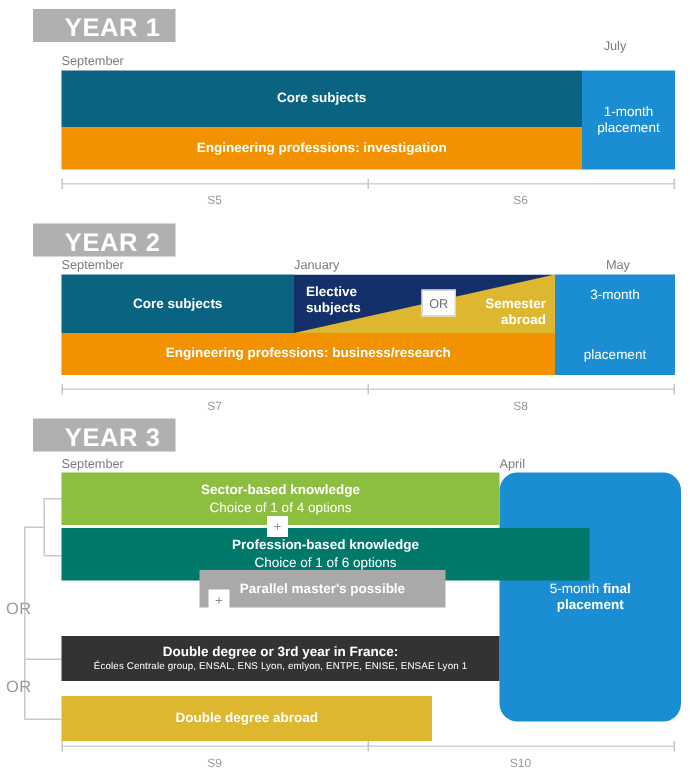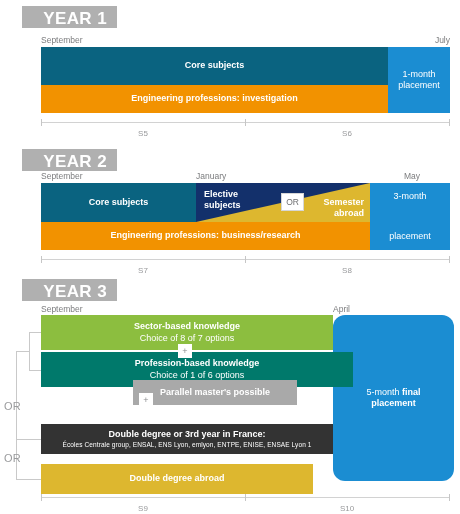--- a/index.html
+++ b/index.html
@@ -166,21 +166,21 @@
   }
 </style>
 </head>
 <body>
 
 <div class="page">
 
   <div class="year-banner" style="left:22px; top:6px; width:95px; height:22px;">YEAR 1</div>
 
   <div class="month" style="left:41px; top:35px;">September</div>
-  <div class="month right" style="left:370px; top:35px; width:80px;">July</div>
+  <div class="month right" style="left:370px; top:25px; width:80px;text-align:center;">July</div>
 
   <div class="bar c-teal" style="left:41px; top:47px; width:347px; height:38px;">
     <span>Core subjects</span>
   </div>
 
   <div class="bar c-orange" style="left:41px; top:85px; width:347px; height:28px;">
     <span>Engineering professions: investigation</span>
   </div>
 
   <div class="bar c-blue" style="left:388px; top:47px; width:62px; height:66px;">
@@ -245,42 +245,42 @@
   <div class="month" style="left:41px; top:304px;">September</div>
   <div class="month" style="left:333px; top:304px;">April</div>
 
   <div class="bar c-blue" style="left:333px; top:315px; width:121px; height:166px; z-index:2;border-radius:12px;">
     <span class="placement-txt"><span>5-month </span><b>final</b></span>
     <span class="placement-txt"><b>placement</b></span>
   </div>
 
   <div class="bar c-green" style="left:41px; top:315px; width:292px; height:35px; z-index:3;">
     <span>Sector-based knowledge</span>
-    <span class="sub">Choice of 8 of 7 options</span>
-  </div>
-
-  <div class="bar c-dteal" style="left:41px; top:352px; width:312px; height:35px; z-index:3;">
+    <span class="sub">Choice of 1 of 4 options</span>
+  </div>
+
+  <div class="bar c-dteal" style="left:41px; top:352px; width:352px; height:35px; z-index:3;">
     <span>Profession-based knowledge</span>
     <span class="sub">Choice of 1 of 6 options</span>
   </div>
 
   <div class="plus-badge" style="left:178px; top:344px; width:14px; height:14px;">+</div>
 
   <div class="bar c-gray" style="left:133px; top:380px; width:164px; height:25px; z-index:3;">
     <span>Parallel master's possible</span>
   </div>
 
   <div class="plus-badge" style="left:139px; top:393px; width:14px; height:14px;">+</div>
 
   <div class="bar c-dark" style="left:41px; top:424px; width:292px; height:30px; z-index:3;">
     <span>Double degree or 3rd year in France:</span>
     <span class="tiny">Écoles Centrale group, ENSAL, ENS Lyon, emlyon, ENTPE, ENISE, ENSAE Lyon 1</span>
   </div>
 
-  <div class="bar c-gold" style="left:41px; top:464px; width:272px; height:30px; z-index:3;">
+  <div class="bar c-gold" style="left:41px; top:464px; width:247px; height:30px; z-index:3;">
     <span>Double degree abroad</span>
   </div>
 
   <div class="brk v" style="left:29px; top:332px; height:38px;"></div>
   <div class="brk h" style="left:29px; top:332px; width:12px;"></div>
   <div class="brk h" style="left:29px; top:370px; width:12px;"></div>
   <div class="brk v" style="left:29px; top:351px; height:1px;"></div>
   <div class="brk h" style="left:16px; top:351px; width:13px;"></div>
 
   <div class="brk v" style="left:16px; top:351px; height:128px;"></div>

